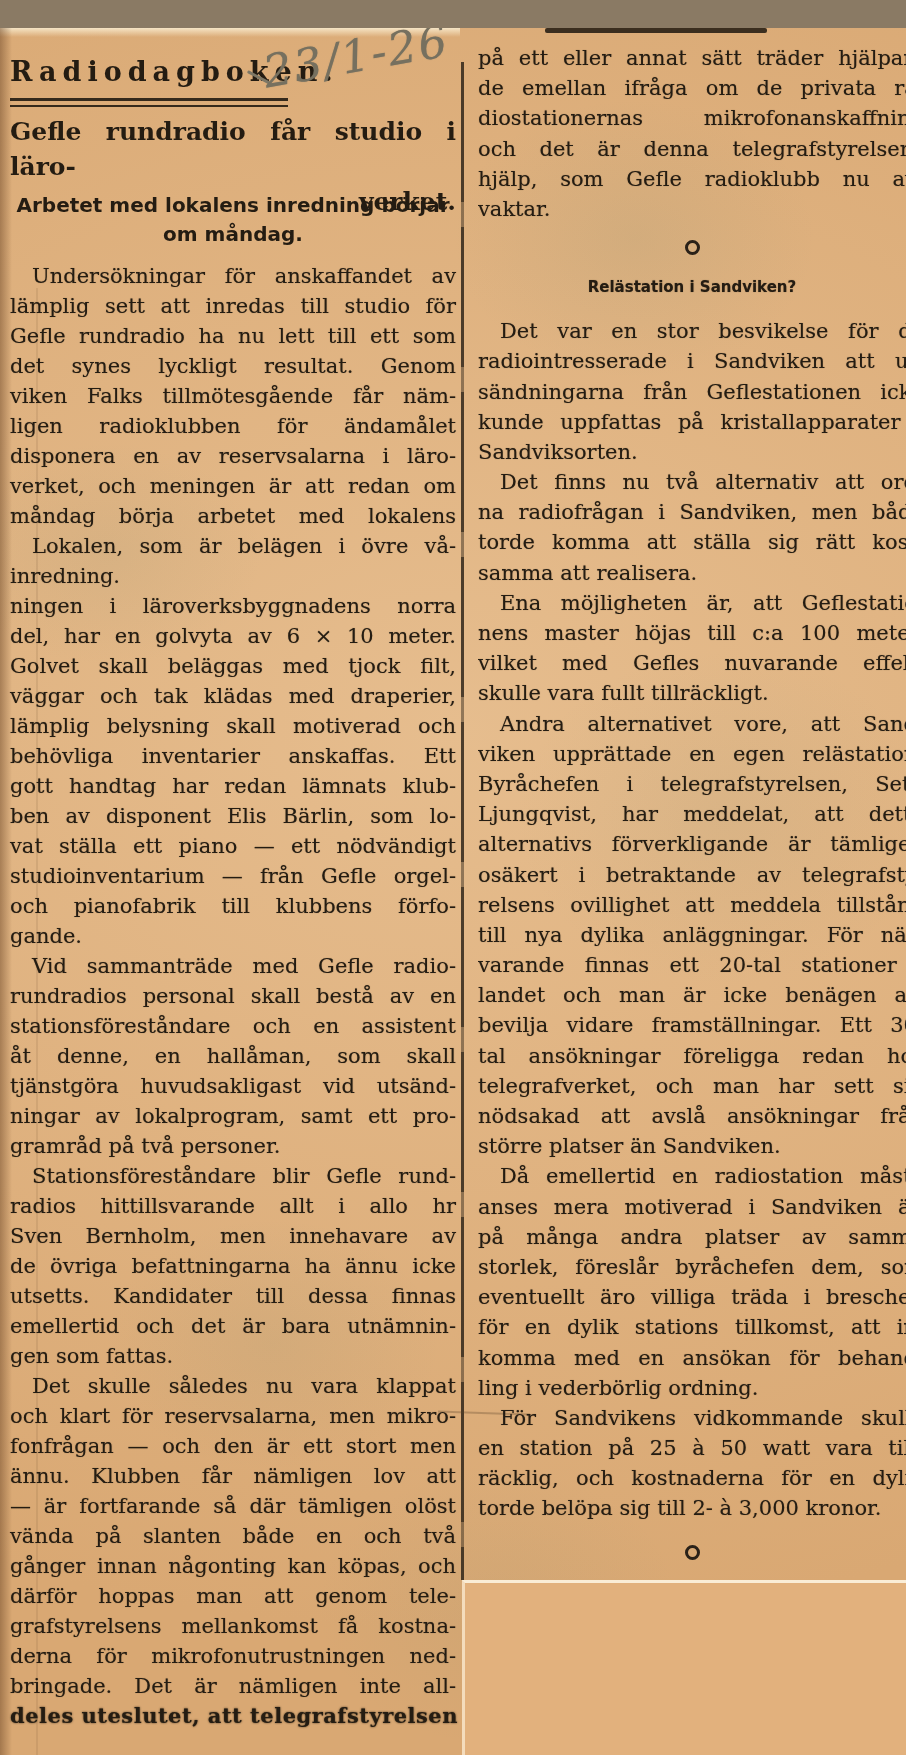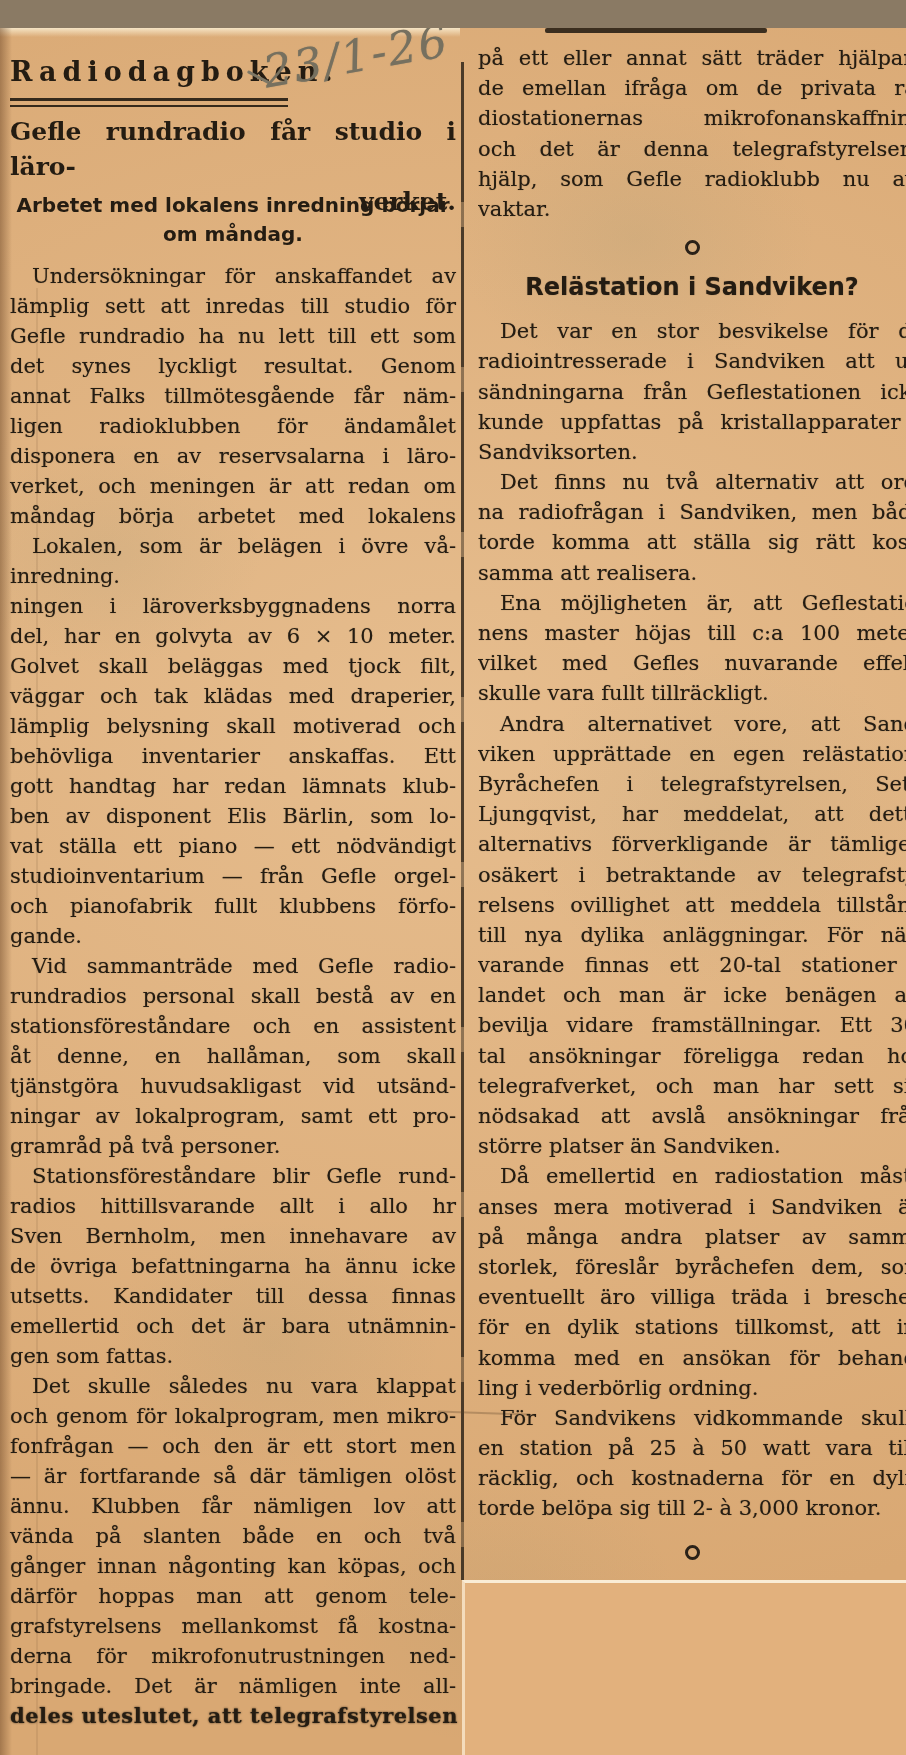--- a/index.html
+++ b/index.html
@@ -57,21 +57,21 @@
   .line.smeared{font-weight:bold;letter-spacing:.5px;text-shadow:0 0 2px rgba(30,22,12,.85);}
 
   
   .col-right{position:absolute;left:478px;top:0;width:428px;overflow:hidden;}
   .col-right .inner{width:446px;}
   .col-right .line{line-height:30.2px;height:30.2px;}
   .rc-intro{margin-top:15px;}
   .dot-sep{display:flex;justify-content:center;margin:10px 0 0 0;height:26px;align-items:center;width:428px;}
   .dot{width:9px;height:9px;border:3.5px solid #2a2118;border-radius:50%;}
   .section-title{width:428px;text-align:center;font-family:"DejaVu Sans",sans-serif;
-    font-weight:bold;font-size:24px;line-height:30px;margin-top:12px;
+    font-weight:bold;font-size:15px;line-height:30px;margin-top:12px;
     text-shadow:0 0 1px rgba(36,28,18,0.5);}
   .rc-body{margin-top:14px;}
   .dot-sep.bottom{margin-top:16px;}
 </style>
 </head>
 <body>
 
 <div class="page">
 
   <div class="edge-top"></div>
@@ -97,58 +97,58 @@
       <div>Arbetet med lokalens inredning börjar</div>
       <div>om måndag.</div>
     </div>
 
     <div class="body-left">
 
     <div class="line first">Undersökningar för anskaffandet av</div>
         <div class="line">lämplig sett att inredas till studio för</div>
         <div class="line">Gefle rundradio ha nu lett till ett som</div>
         <div class="line">det synes lyckligt resultat.  Genom</div>
-        <div class="line">annat Falks tillmötesgående får näm-</div>
+        <div class="line">viken Falks tillmötesgående får näm-</div>
         <div class="line">ligen radioklubben för ändamålet</div>
         <div class="line">disponera en av reservsalarna i läro-</div>
         <div class="line">verket, och meningen är att redan om</div>
         <div class="line">måndag börja arbetet med lokalens</div>
         <div class="line first">Lokalen, som är belägen i övre vå-</div>
         <div class="line last">inredning.</div>
         <div class="line">ningen i läroverksbyggnadens norra</div>
         <div class="line">del, har en golvyta av 6 × 10 meter.</div>
         <div class="line">Golvet skall beläggas med tjock filt,</div>
         <div class="line">väggar och tak klädas med draperier,</div>
         <div class="line">lämplig belysning skall motiverad och</div>
         <div class="line">behövliga inventarier anskaffas. Ett</div>
         <div class="line">gott handtag har redan lämnats klub-</div>
         <div class="line">ben av disponent Elis Bärlin, som lo-</div>
         <div class="line">vat ställa ett piano — ett nödvändigt</div>
         <div class="line">studioinventarium — från Gefle orgel-</div>
-        <div class="line">och pianofabrik fullt klubbens förfo-</div>
+        <div class="line">och pianofabrik till klubbens förfo-</div>
         <div class="line last">gande.</div>
         <div class="line first">Vid sammanträde med Gefle radio-</div>
         <div class="line">rundradios personal skall bestå av en</div>
         <div class="line">stationsföreståndare och en assistent</div>
         <div class="line">åt denne, en hallåman, som skall</div>
         <div class="line">tjänstgöra huvudsakligast vid utsänd-</div>
         <div class="line">ningar av lokalprogram, samt ett pro-</div>
         <div class="line last">gramråd på två personer.</div>
         <div class="line first">Stationsföreståndare blir Gefle rund-</div>
         <div class="line">radios hittillsvarande allt i allo hr</div>
         <div class="line">Sven Bernholm, men innehavare av</div>
         <div class="line">de övriga befattningarna ha ännu icke</div>
         <div class="line">utsetts. Kandidater till dessa finnas</div>
         <div class="line">emellertid och det är bara utnämnin-</div>
         <div class="line last">gen som fattas.</div>
         <div class="line first">Det skulle således nu vara klappat</div>
-        <div class="line">och genom för lokalprogram, men mikro-</div>
+        <div class="line">och klart för reservsalarna, men mikro-</div>
         <div class="line">fonfrågan — och den är ett stort men</div>
+        <div class="line">ännu.  Klubben får nämligen lov att</div>
         <div class="line">— är fortfarande så där tämligen olöst</div>
-        <div class="line">ännu.  Klubben får nämligen lov att</div>
         <div class="line">vända på slanten både en och två</div>
         <div class="line">gånger innan någonting kan köpas, och</div>
         <div class="line">därför hoppas man att genom tele-</div>
         <div class="line">grafstyrelsens mellankomst få kostna-</div>
         <div class="line">derna för mikrofonutrustningen ned-</div>
         <div class="line">bringade.  Det är nämligen inte all-</div>
         <div class="line last smeared">deles uteslutet, att telegrafstyrelsen</div>
       </div>
   </div>
 

